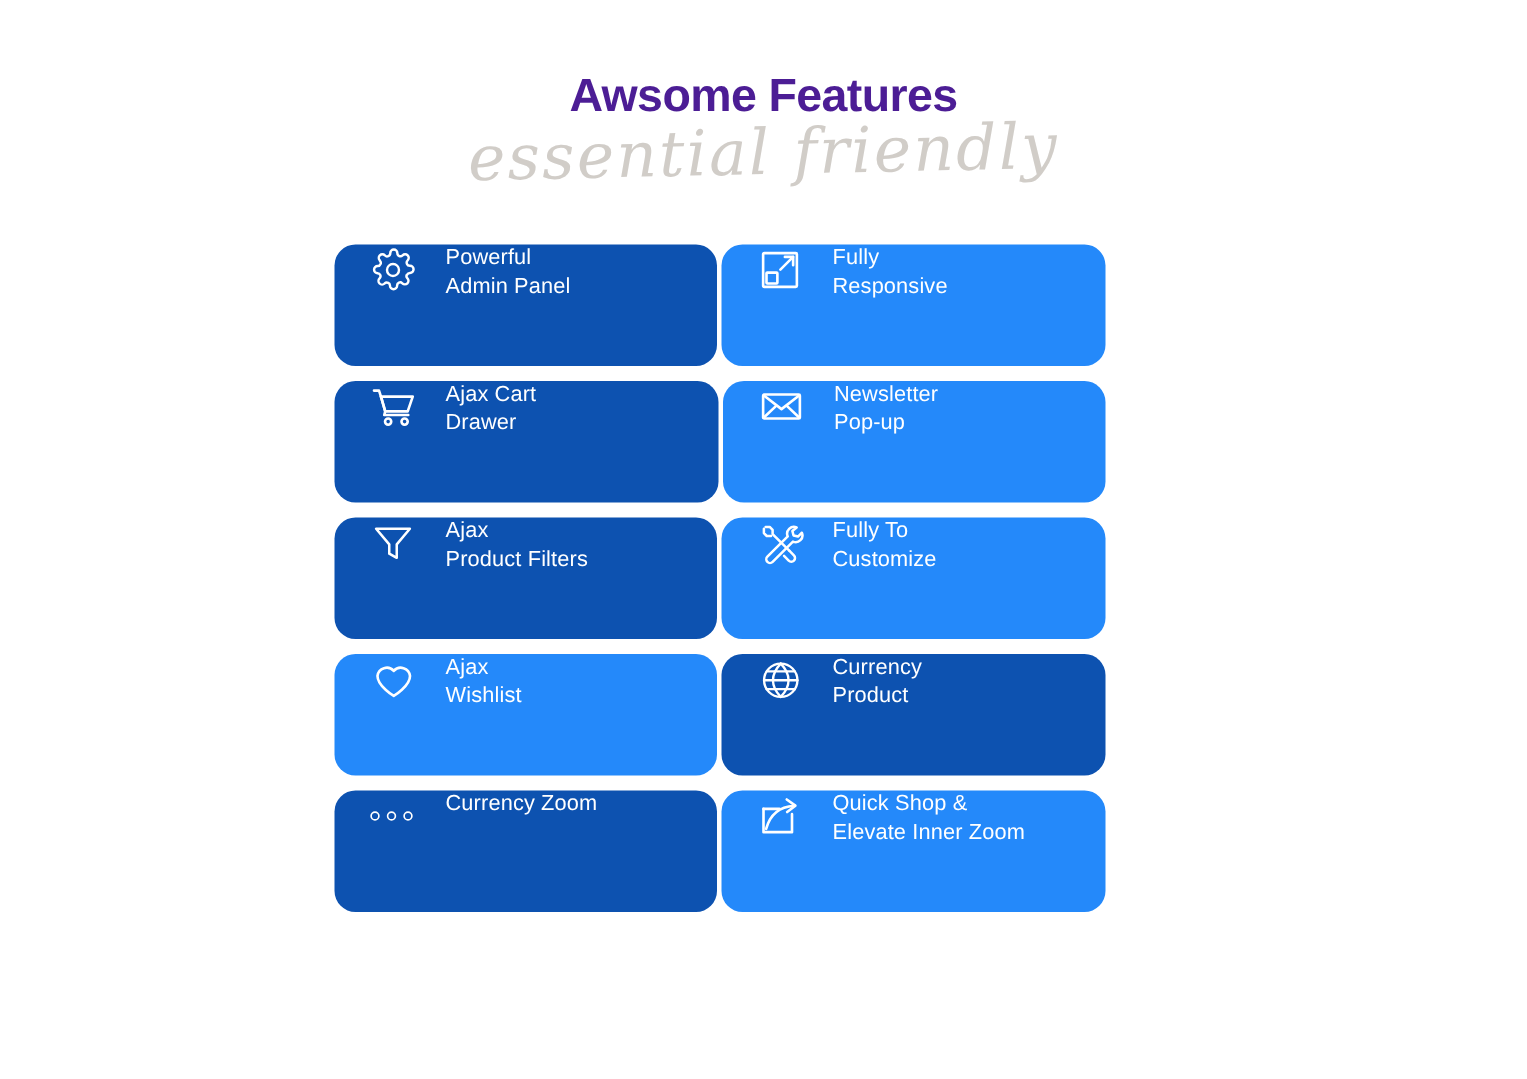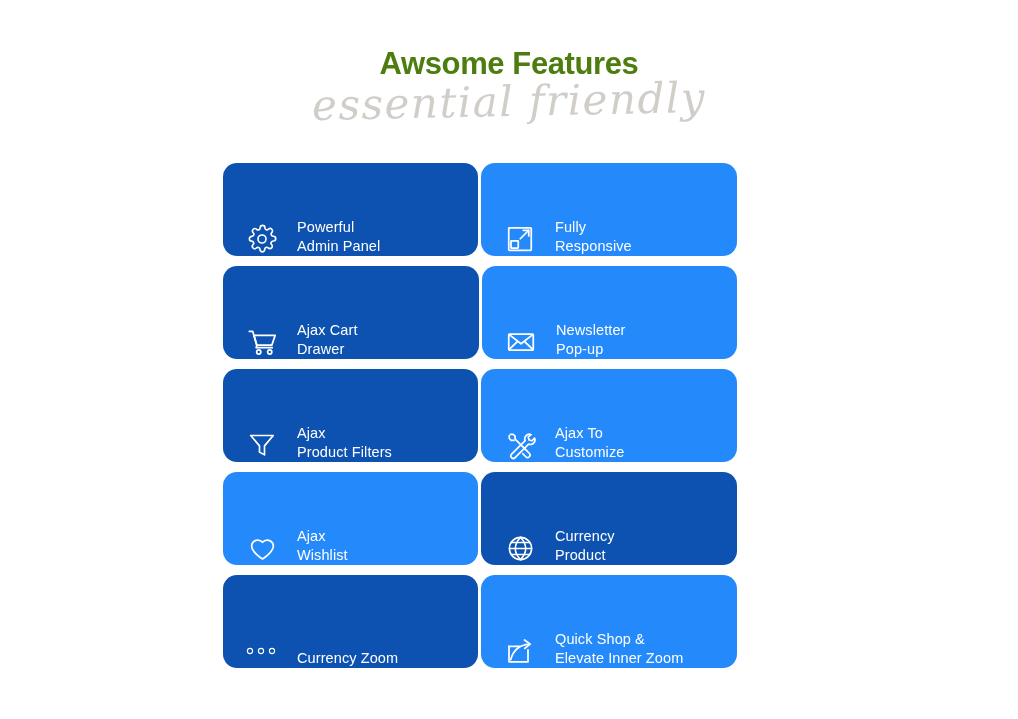--- a/index.html
+++ b/index.html
@@ -31,21 +31,21 @@
 
   .title-main {
     position: absolute;
     left: 0;
     top: 0;
     width: 1018px;
     font-family: "Liberation Sans", sans-serif;
     font-size: 31px;
     font-weight: bold;
     letter-spacing: -0.4px;
-    color: #4d7c0f;
+    color: #4c1d95;
     line-height: 40px;
     z-index: 2;
   }
 
   .title-script {
     position: absolute;
     left: 0;
     top: 22px;
     width: 1018px;
     font-family: "DejaVu Serif", serif;
@@ -68,24 +68,24 @@
     width: 516px;
   }
 
   .row {
     display: flex;
     gap: 3px;
     margin-bottom: 10px;
   }
 
   .card {
-    height: 93px;
+    height: 81px;
     border-radius: 14px;
     display: flex;
-    align-items: flex-end;
+    align-items: flex-start;
     padding-left: 22px;
     color: #ffffff;
     overflow: hidden;
   }
 
   .card.left  { width: 255px; }
   .card.right { width: 256px; }
 
   .card.dark  { background: #0d52b0; }
   .card.light { background: #2489fa; }
@@ -186,21 +186,21 @@
       </div>
       <div class="card right light">
         <span class="icon">
           <svg width="31" height="31" viewBox="0 0 24 24" fill="none" stroke="#ffffff" stroke-width="1.3" stroke-linecap="round" stroke-linejoin="round">
             <path d="M4.2 3.4l2.1-0.1 1.5 1.5 0 2.2 8.6 8.6"></path>
             <path d="M3.3 4.3l0 2.2 1.5 1.5 2.2 0"></path>
             <path d="M16.4 15.6l2.4 2.4a1.9 1.9 0 0 1-2.7 2.7l-2.4-2.4"></path>
             <path d="M20.2 3.6a3.5 3.5 0 0 0-4.6 4.6L5.1 18.7a1.9 1.9 0 0 0 2.7 2.7L18.3 10.9a3.5 3.5 0 0 0 4.6-4.6l-2 2-2.3-0.6-0.6-2.3z"></path>
           </svg>
         </span>
-        <span class="label">Ajax To
+        <span class="label">Fully To
 Customize</span>
       </div>
     </div>
 
     <div class="row">
       <div class="card left light">
         <span class="icon">
           <svg width="31" height="31" viewBox="0 0 24 24" fill="none" stroke="#ffffff" stroke-width="1.35" stroke-linecap="round" stroke-linejoin="round">
             <path d="M12 20.1s-8.4-5.1-8.4-10.3A4.8 4.8 0 0 1 12 7.2a4.8 4.8 0 0 1 8.4 2.6c0 5.2-8.4 10.3-8.4 10.3z"></path>
           </svg>

